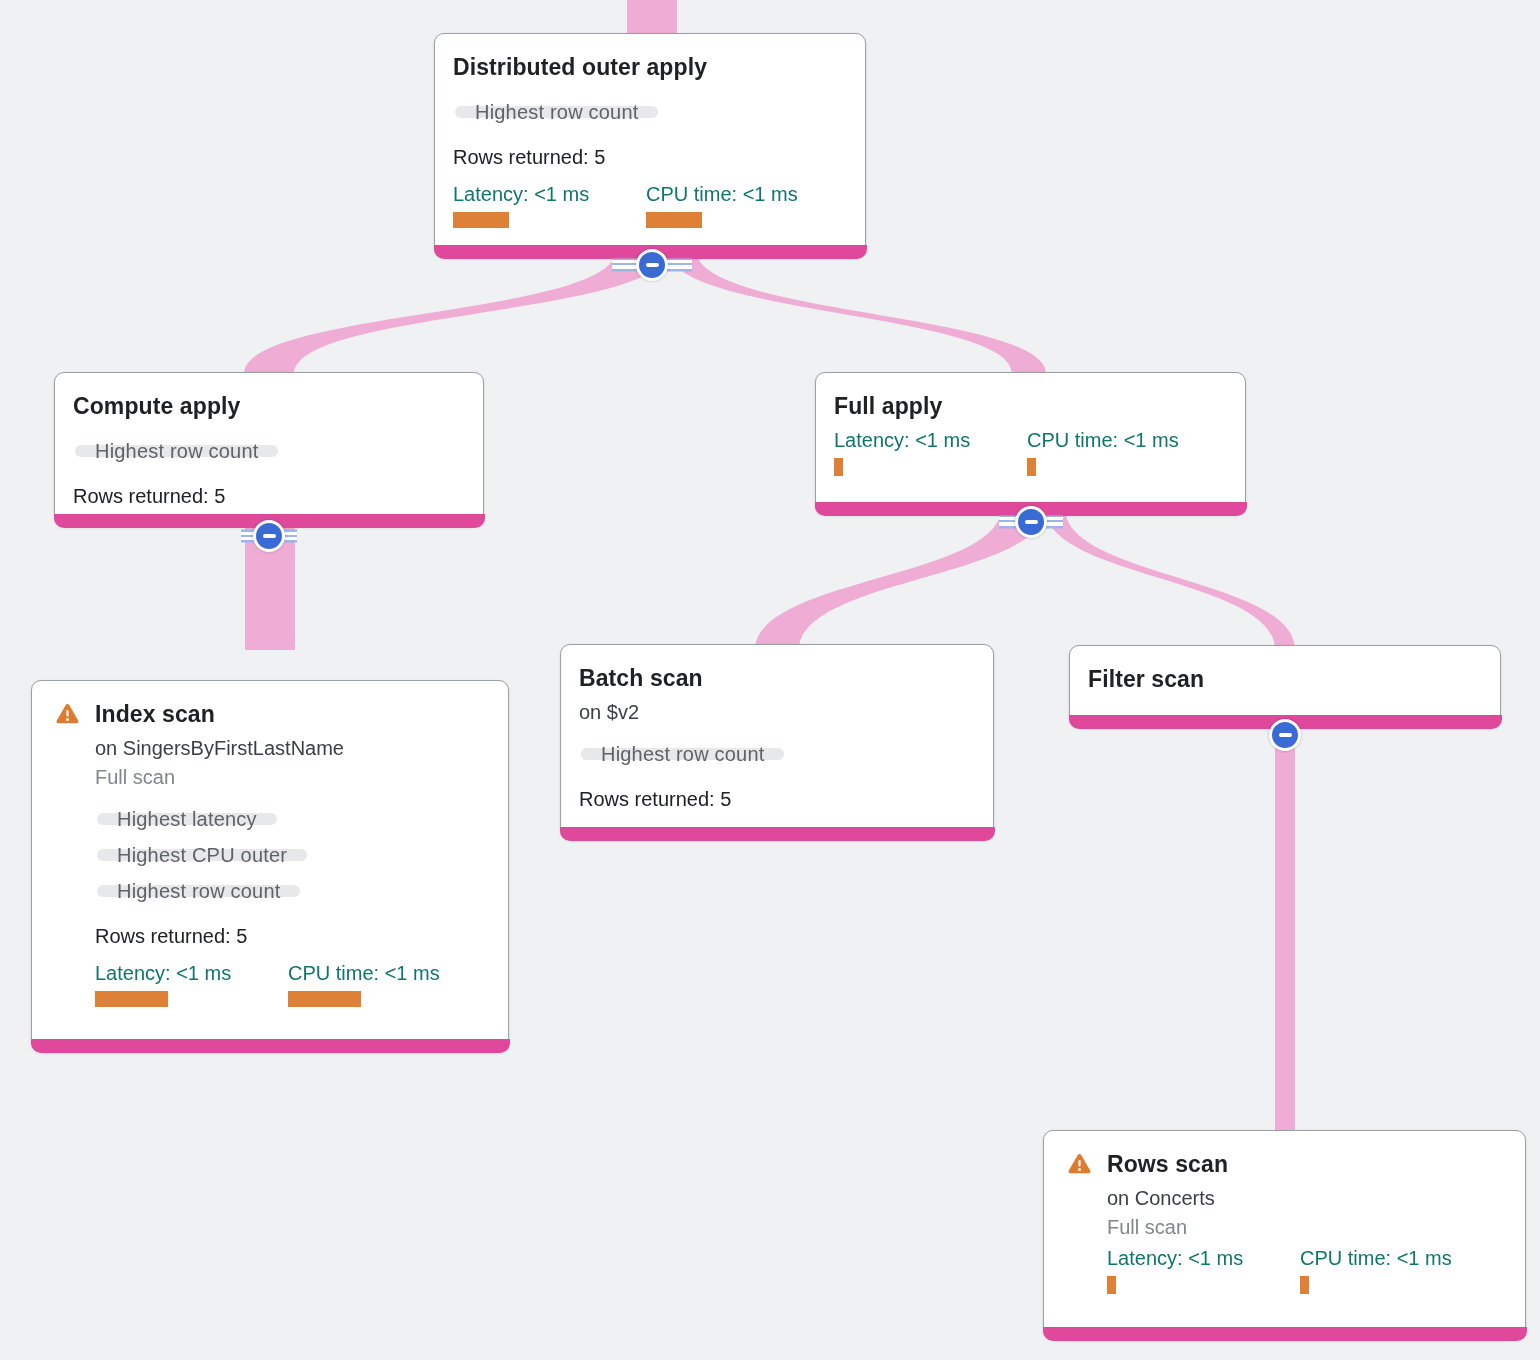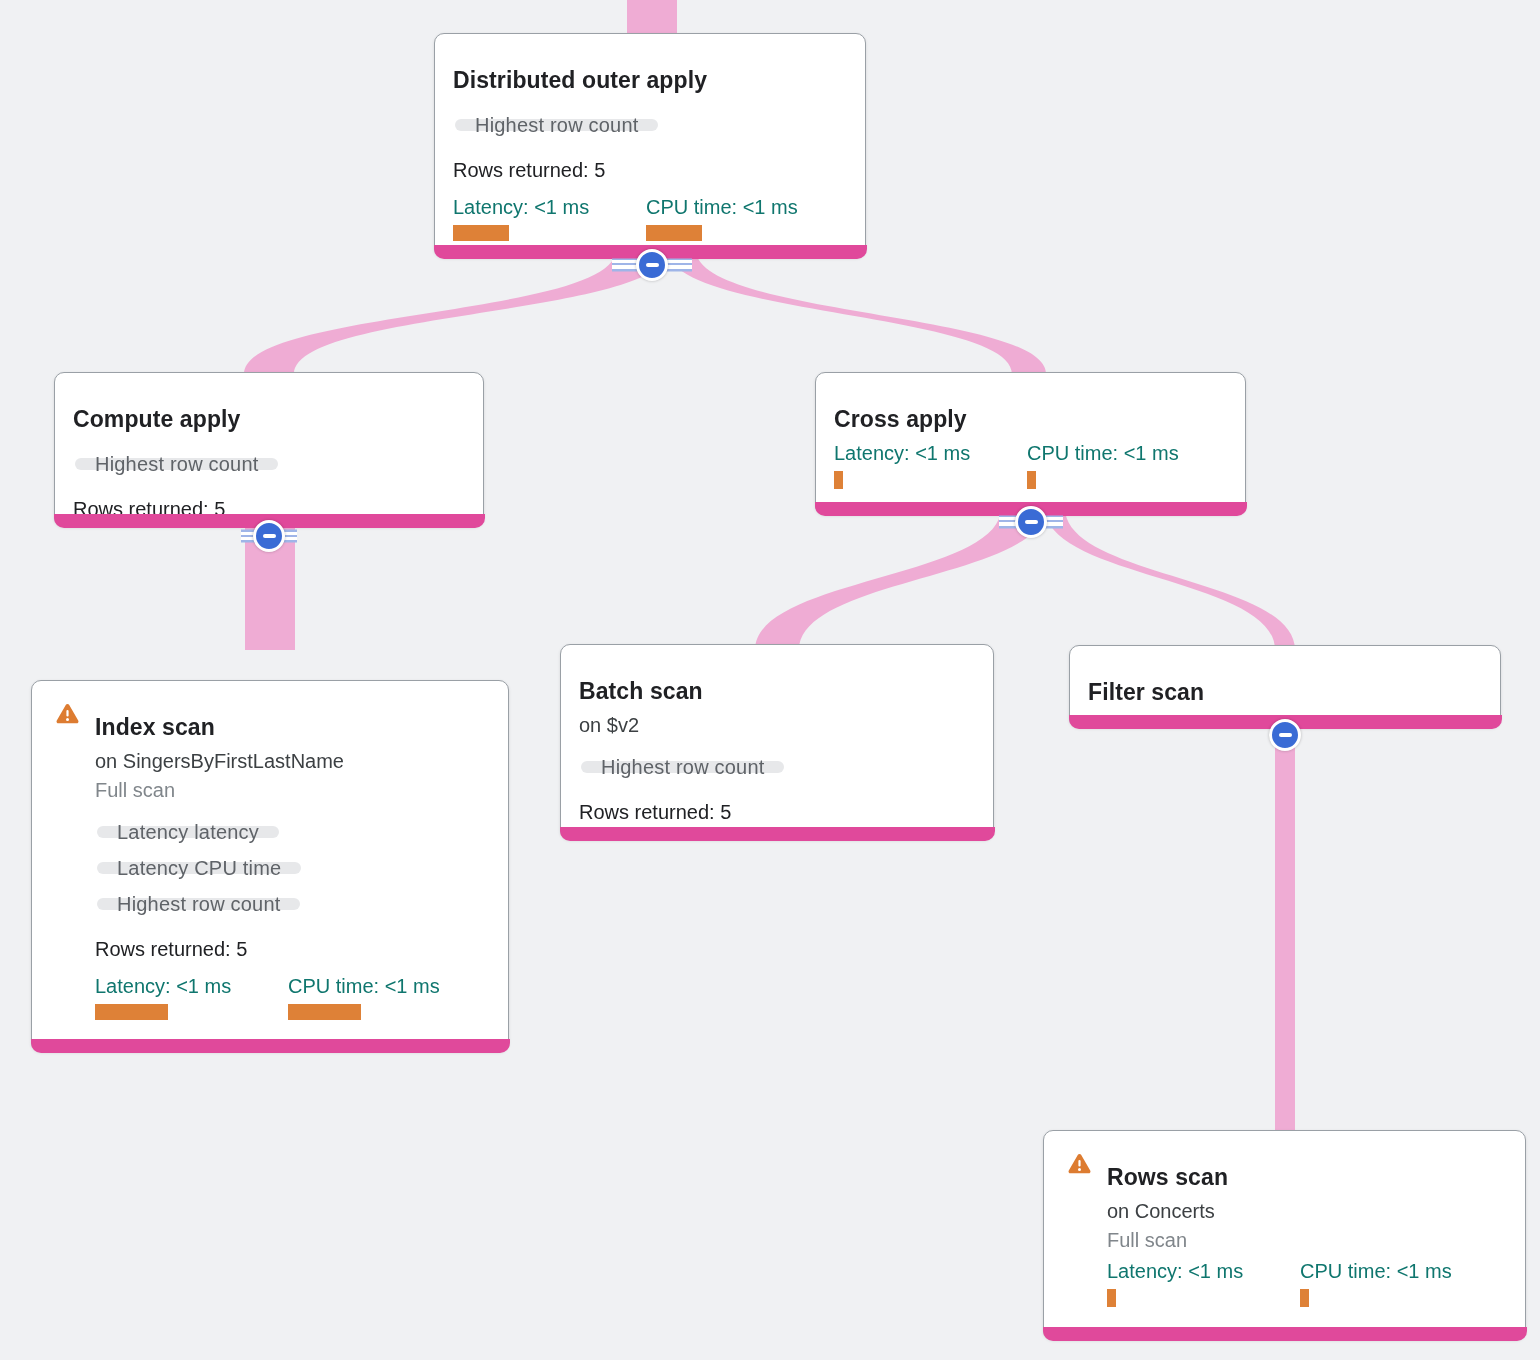--- a/index.html
+++ b/index.html
@@ -16,21 +16,21 @@
     position:absolute; z-index:3; box-sizing:border-box;
     background:#FFFFFF;
     border:1.5px solid #9AA0A6;
     border-radius:10px;
     box-shadow:0 1px 3px rgba(60,64,67,.15);
   }
   .node-footer {
     position:absolute; left:-1.5px; right:-1.5px; bottom:-1.5px; height:14px;
     background:#E0499B; border-radius:0 0 10px 10px;
   }
-  .node-body { position:relative; padding:33px 18px 0 18px; }
+  .node-body { position:relative; padding:20px 18px 0 18px; }
   .node.warn .node-body { padding-left:63px; }
   .warn-icon { position:absolute; left:23px; top:22px; }
 
   .title { font-size:23px; font-weight:700; color:#202124; line-height:1.2; letter-spacing:.1px; }
   .subtitle { font-size:20px; color:#3C4043; margin-top:8px; }
   .muted { color:#80868B; margin-top:6px; }
   .pill {
     display:inline-block; background:#E7E8EA; color:#5F6368;
     font-size:20px; font-weight:500; padding:6px 20px; border-radius:18px;
     margin-top:24px; margin-left:2px; letter-spacing:.2px;
@@ -107,21 +107,21 @@
     <div class="node-body">
       <div class="title">Compute apply</div>
       <div class="pill-row"><span class="pill">Highest row count</span></div>
       <div class="rows">Rows returned: 5</div>
     </div>
     <div class="node-footer"></div>
   </div>
 
   <div class="node" style="left:815px; top:372px; width:431px; height:143px;">
     <div class="node-body">
-      <div class="title">Cross apply</div>
+      <div class="title">Full apply</div>
       <div class="metrics tight">
         <div class="metric">
           <div class="metric-label">Latency: &lt;1 ms</div>
           <div class="bar sm"></div>
         </div>
         <div class="metric">
           <div class="metric-label">CPU time: &lt;1 ms</div>
           <div class="bar sm"></div>
         </div>
       </div>
@@ -134,22 +134,22 @@
       <span class="warn-icon">
         <svg viewBox="0 0 24 22" width="25" height="22">
           <path d="M10.4 1.8 L1.3 17.6 a1.8 1.8 0 0 0 1.6 2.7 h18.2 a1.8 1.8 0 0 0 1.6 -2.7 L13.6 1.8 a1.85 1.85 0 0 0 -3.2 0 Z" fill="#DD7C31"></path>
           <rect x="10.9" y="7" width="2.2" height="6.6" rx="1.1" fill="#fff"></rect>
           <circle cx="12" cy="16.6" r="1.5" fill="#fff"></circle>
         </svg>
       </span>
       <div class="title">Index scan</div>
       <div class="subtitle">on SingersByFirstLastName</div>
       <div class="subtitle muted">Full scan</div>
-      <div class="pill-row"><span class="pill">Latency latency</span></div>
-      <div class="pill-row"><span class="pill">Latency CPU time</span></div>
+      <div class="pill-row"><span class="pill">Highest latency</span></div>
+      <div class="pill-row"><span class="pill">Highest CPU outer</span></div>
       <div class="pill-row"><span class="pill">Highest row count</span></div>
       <div class="rows">Rows returned: 5</div>
       <div class="metrics">
         <div class="metric">
           <div class="metric-label">Latency: &lt;1 ms</div>
           <div class="bar lg"></div>
         </div>
         <div class="metric">
           <div class="metric-label">CPU time: &lt;1 ms</div>
           <div class="bar lg"></div>

